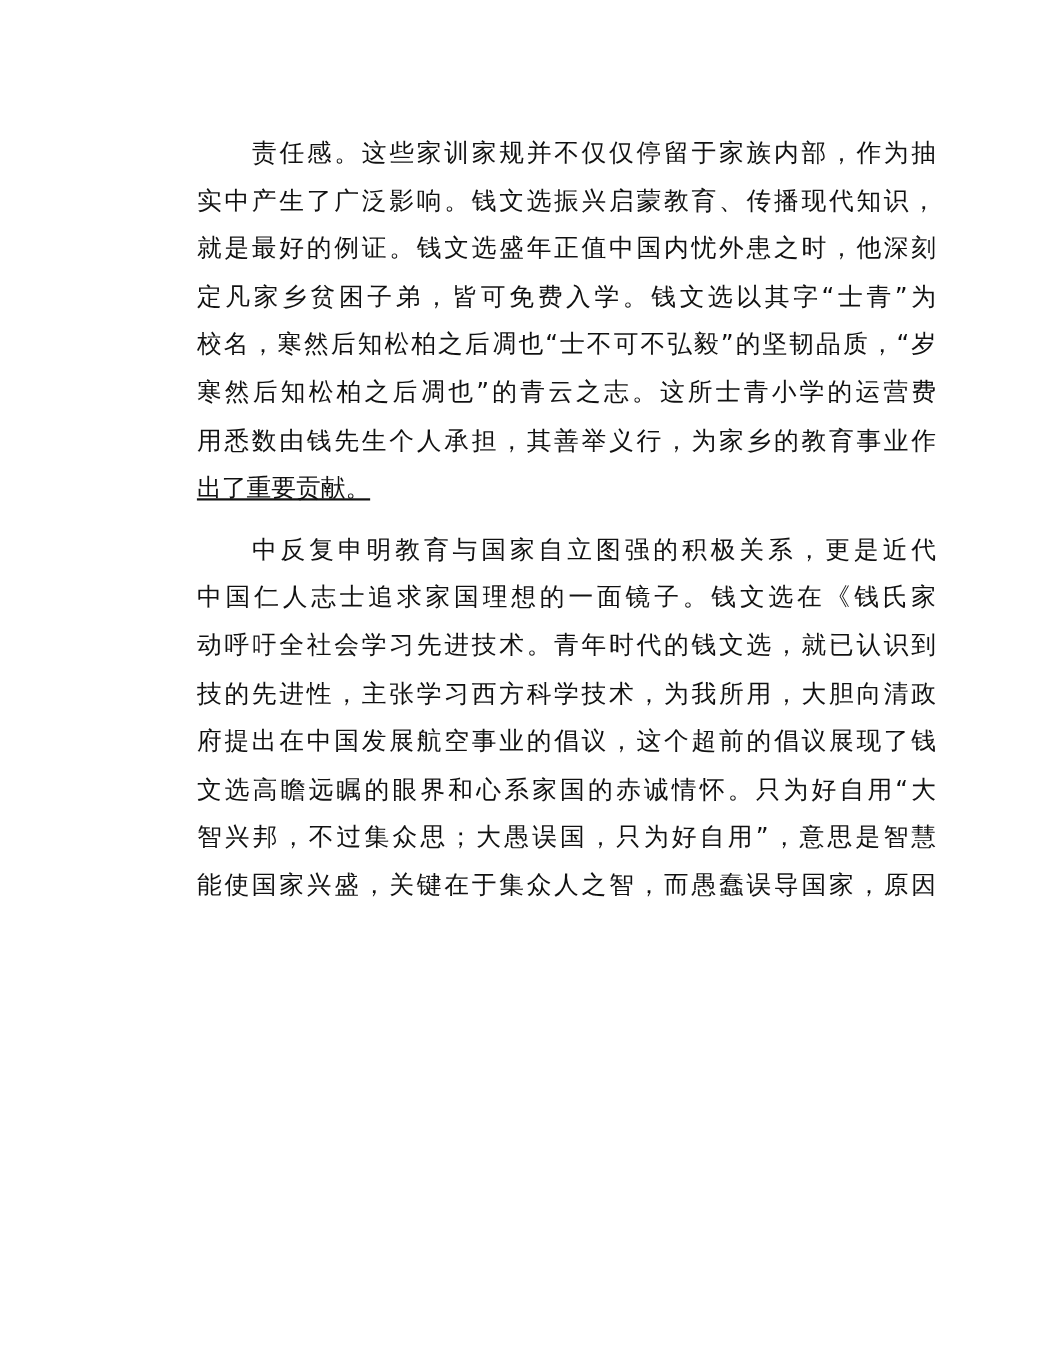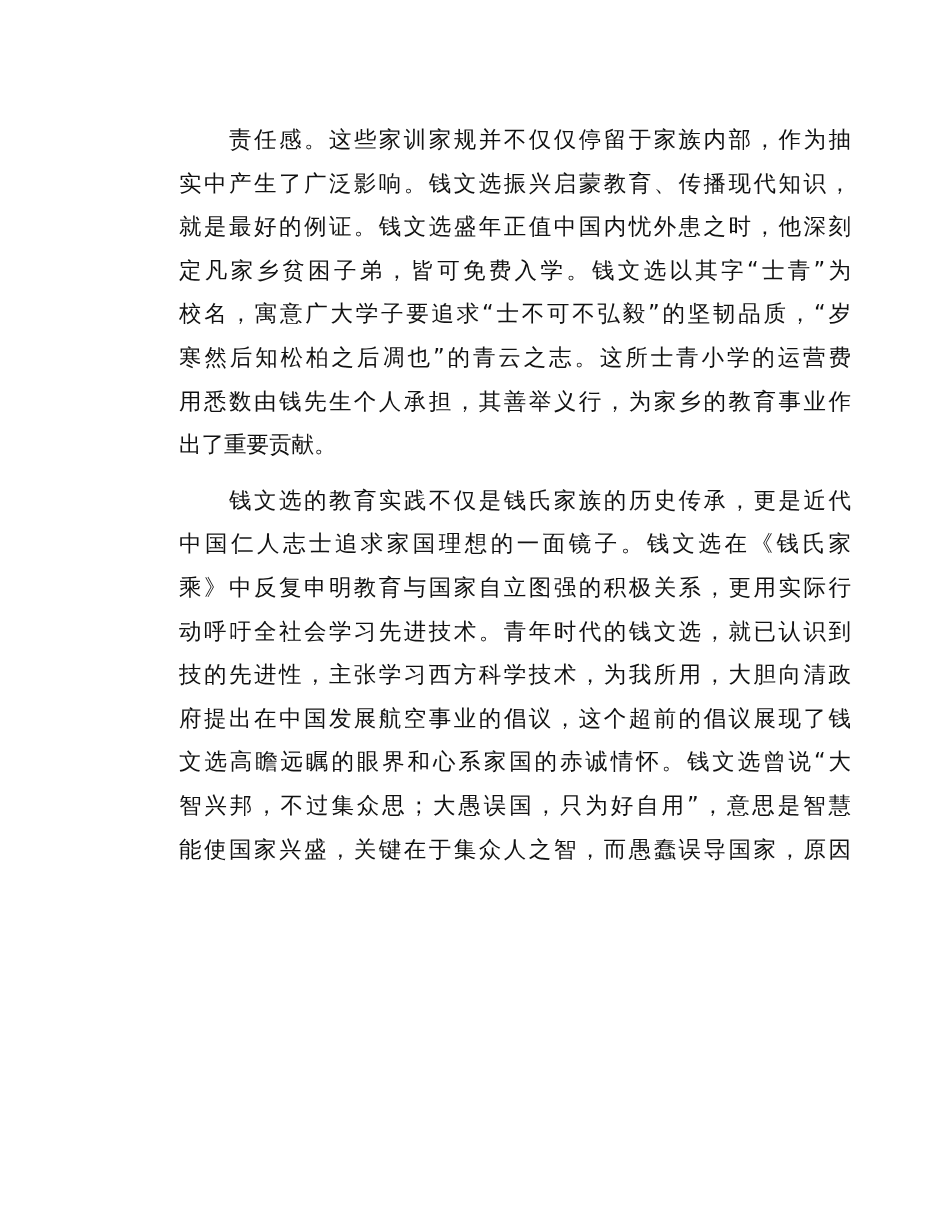--- a/index.html
+++ b/index.html
@@ -38,50 +38,50 @@
       white-space: nowrap;
       text-align: justify;
       text-align-last: justify;
       letter-spacing: 0px;
     }
     .line.indent {
       padding-left: 50px;
     }
     .line.last {
       text-align-last: left;
+      text-decoration: underline;
     }
     .para-gap {
       height: 12px;
     }
   </style>
 </head>
 <body>
 
 <div class="page">
   <div class="content">
 
     <div>
       <span class="line indent">责任感。这些家训家规并不仅仅停留于家族内部，作为抽</span>
       <span class="line">实中产生了广泛影响。钱文选振兴启蒙教育、传播现代知识，</span>
       <span class="line">就是最好的例证。钱文选盛年正值中国内忧外患之时，他深刻</span>
       <span class="line">定凡家乡贫困子弟，皆可免费入学。钱文选以其字“士青”为</span>
-      <span class="line">校名，寓意广大学子要追求“士不可不弘毅”的坚韧品质，“岁</span>
+      <span class="line">校名，寒然后知松柏之后凋也“士不可不弘毅”的坚韧品质，“岁</span>
       <span class="line">寒然后知松柏之后凋也”的青云之志。这所士青小学的运营费</span>
       <span class="line">用悉数由钱先生个人承担，其善举义行，为家乡的教育事业作</span>
       <span class="line last">出了重要贡献。</span>
     </div>
 
     <div class="para-gap"></div>
 
     <div>
-      <span class="line indent">钱文选的教育实践不仅是钱氏家族的历史传承，更是近代</span>
+      <span class="line indent">中反复申明教育与国家自立图强的积极关系，更是近代</span>
       <span class="line">中国仁人志士追求家国理想的一面镜子。钱文选在《钱氏家</span>
-      <span class="line">乘》中反复申明教育与国家自立图强的积极关系，更用实际行</span>
       <span class="line">动呼吁全社会学习先进技术。青年时代的钱文选，就已认识到</span>
       <span class="line">技的先进性，主张学习西方科学技术，为我所用，大胆向清政</span>
       <span class="line">府提出在中国发展航空事业的倡议，这个超前的倡议展现了钱</span>
-      <span class="line">文选高瞻远瞩的眼界和心系家国的赤诚情怀。钱文选曾说“大</span>
+      <span class="line">文选高瞻远瞩的眼界和心系家国的赤诚情怀。只为好自用“大</span>
       <span class="line">智兴邦，不过集众思；大愚误国，只为好自用”，意思是智慧</span>
       <span class="line">能使国家兴盛，关键在于集众人之智，而愚蠢误导国家，原因</span>
     </div>
 
   </div>
 </div>
 
 </body></html>

